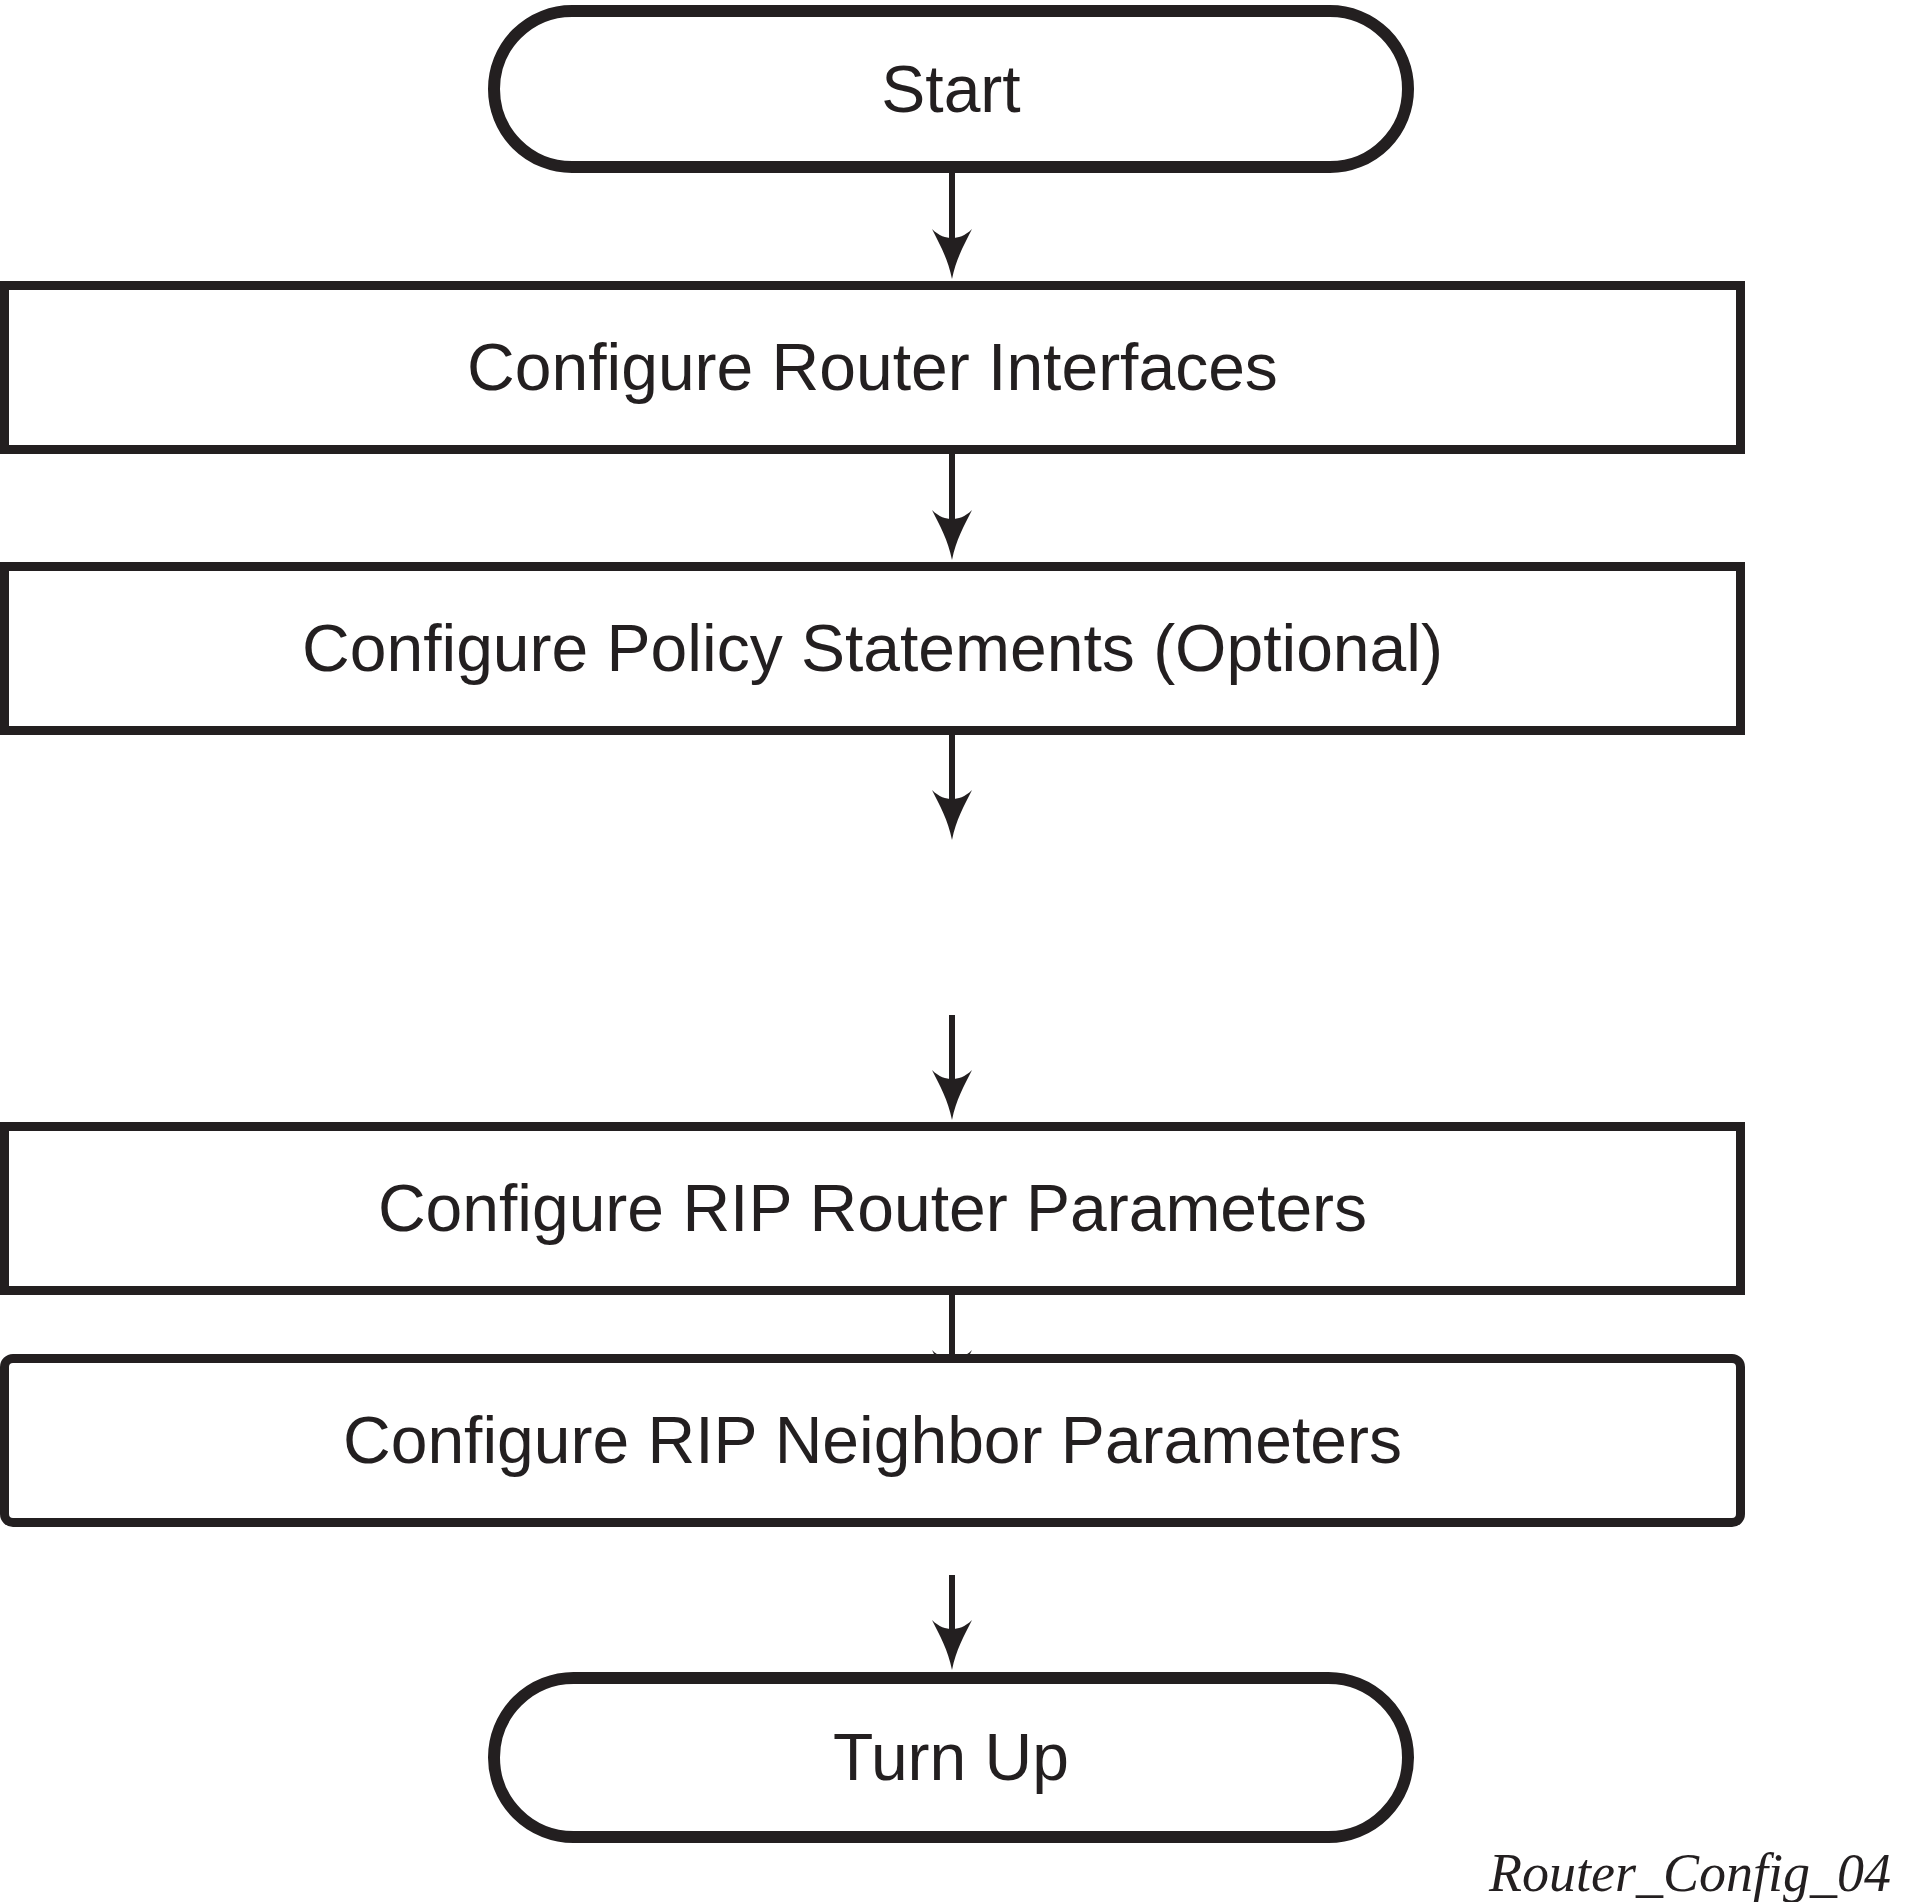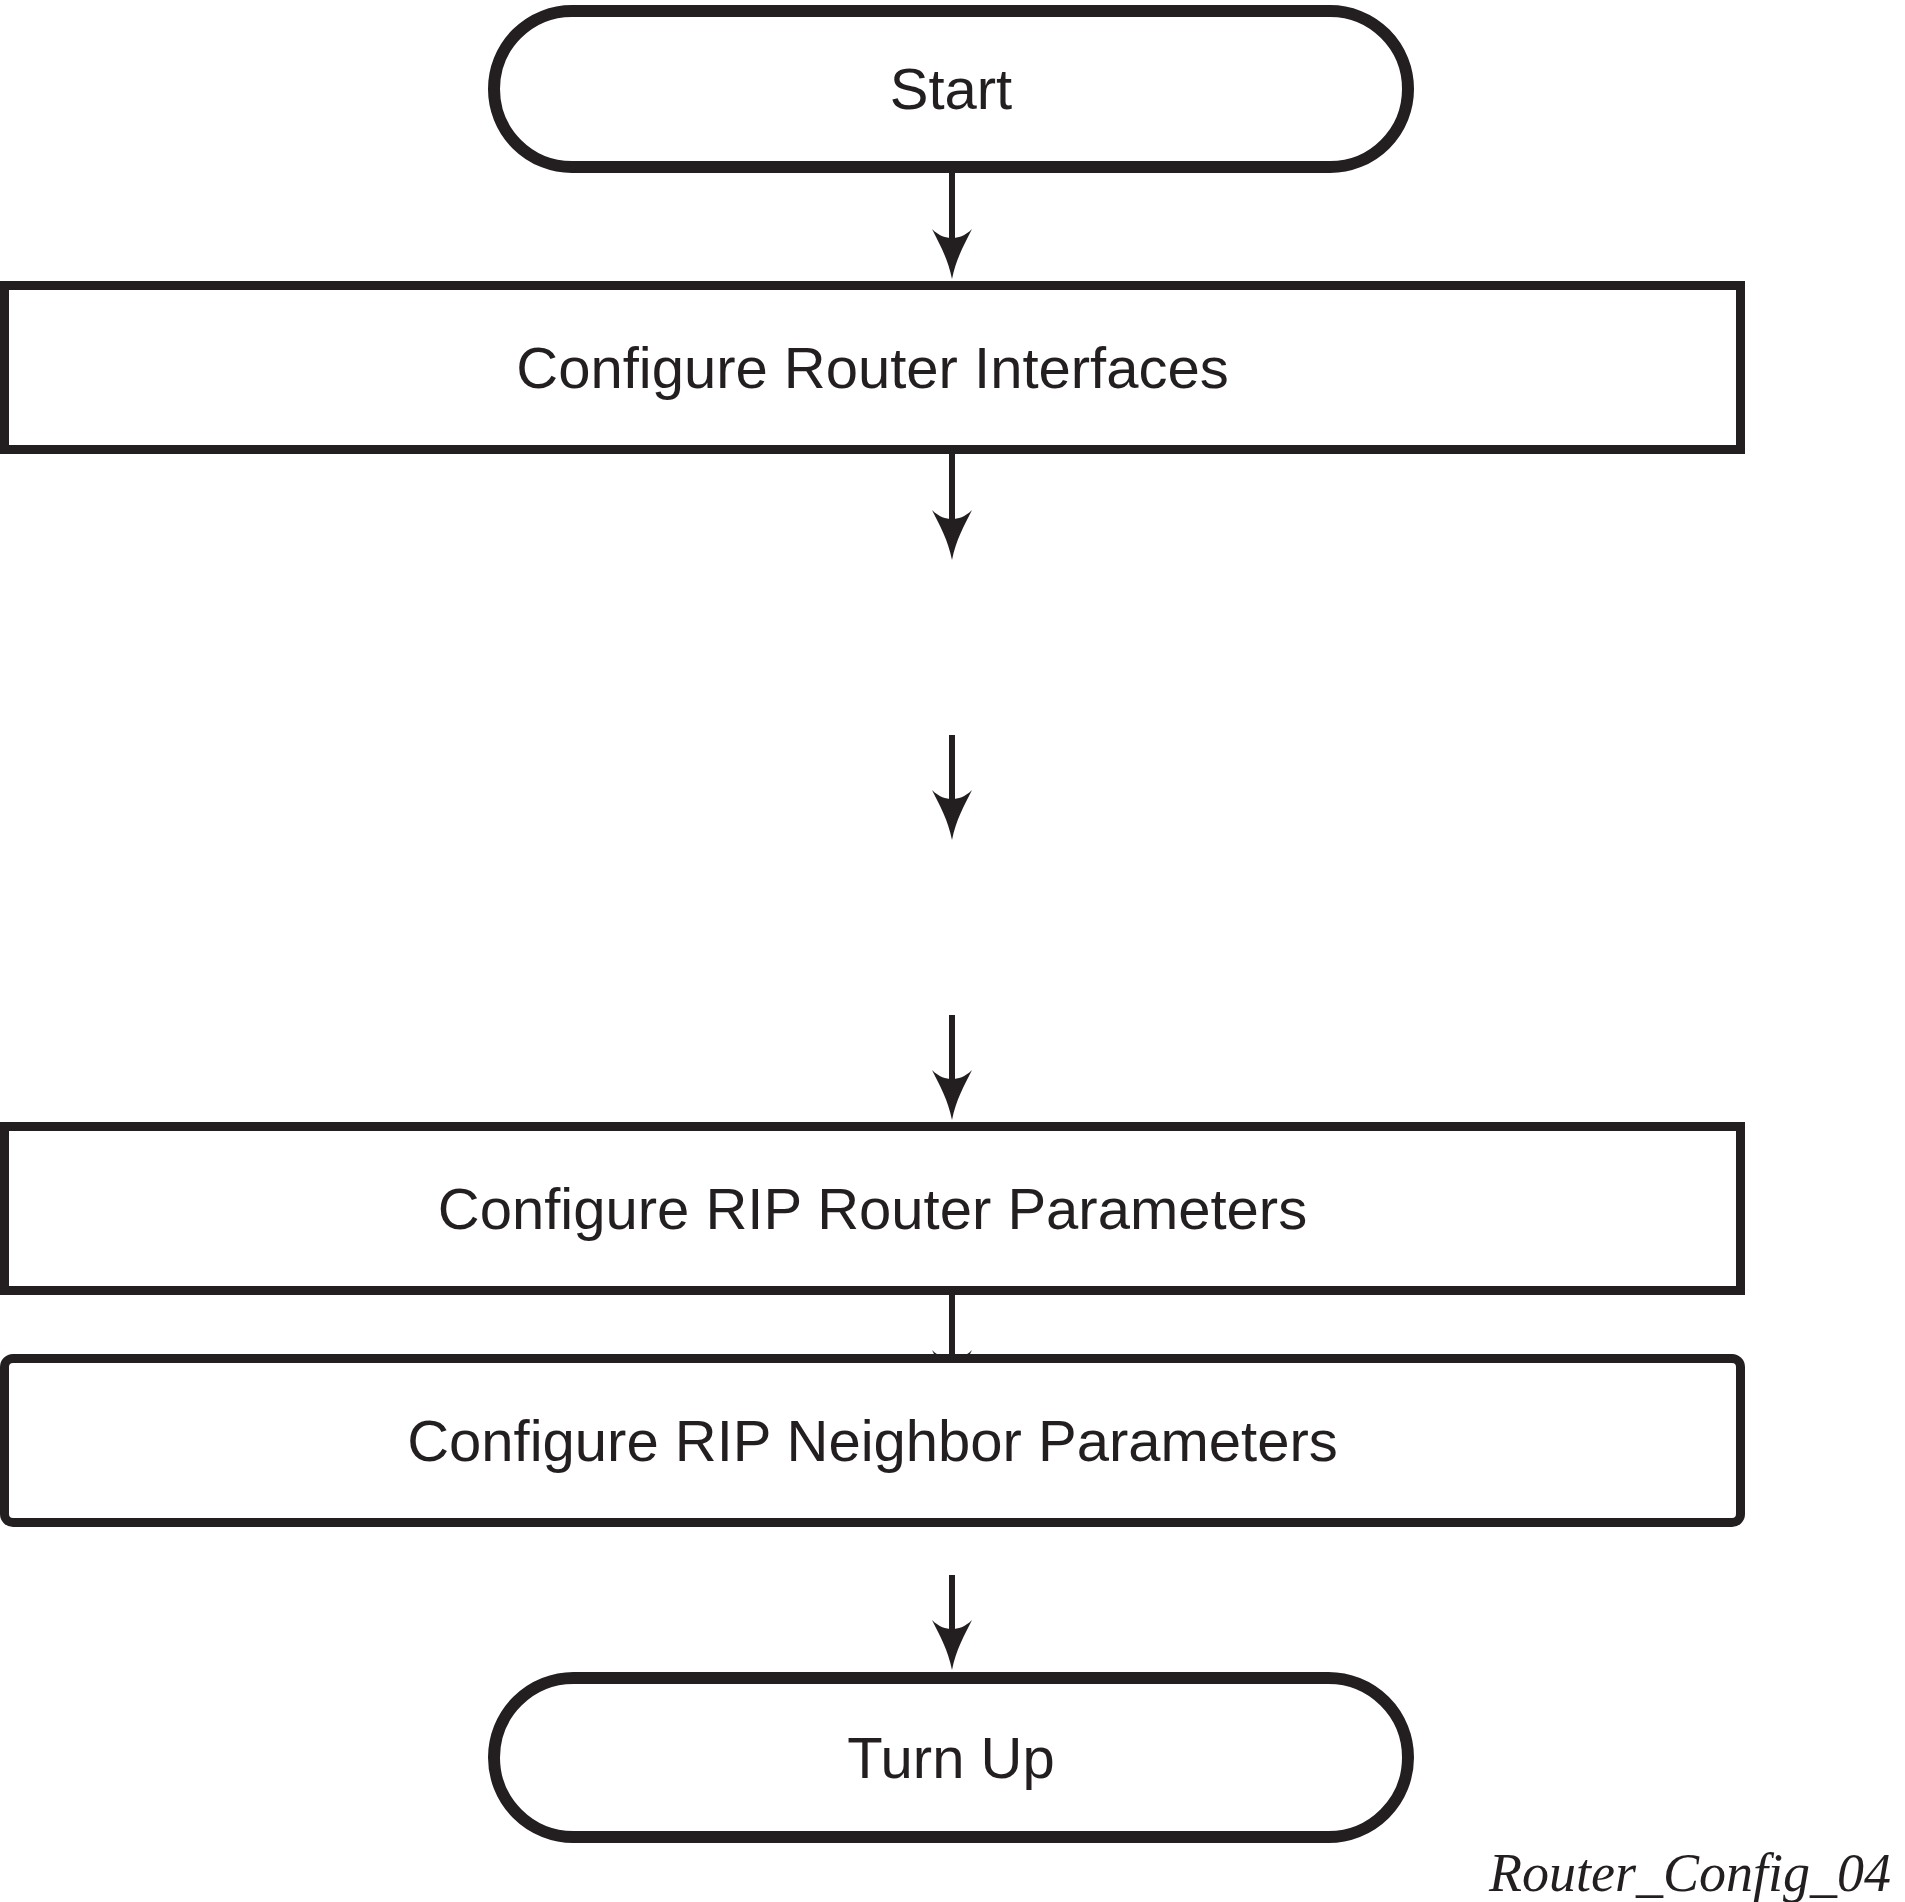--- a/index.html
+++ b/index.html
@@ -19,21 +19,21 @@
   .node {
     position: absolute;
     box-sizing: border-box;
     display: flex;
     align-items: center;
     justify-content: center;
     background: #ffffff;
     text-align: center;
   }
   .node .label {
-    font-size: 58px;
+    font-size: 66px;
     line-height: 1.1;
     color: #231f20;
     white-space: nowrap;
   }
   .terminator {
     left: 488px;
     width: 926px;
     height: 168px;
     border: 12px solid #231f20;
     border-radius: 88px;
@@ -83,20 +83,23 @@
     <span class="label">Configure Router Interfaces</span>
   </div>
 
   <span class="arrow" style="top:454px; height:108px;">
     <svg viewBox="0 0 44 108" preserveAspectRatio="none">
       <rect class="ink" x="19" y="0" width="6" height="66"></rect>
       <path class="ink" d="M2,56 C10,72 18,86 22,106 C26,86 34,72 42,56 C35,63 28,65 22,65 C16,65 9,63 2,56 Z"></path>
     </svg>
   </span>
 
+  <div class="node process" style="top:562px;">
+    <span class="label">Configure Policy Statements (Optional)</span>
+  </div>
 
   <span class="arrow" style="top:735px; height:107px;">
     <svg viewBox="0 0 44 107" preserveAspectRatio="none">
       <rect class="ink" x="19" y="0" width="6" height="65"></rect>
       <path class="ink" d="M2,55 C10,71 18,85 22,105 C26,85 34,71 42,55 C35,62 28,64 22,64 C16,64 9,62 2,55 Z"></path>
     </svg>
   </span>
 
 
   <span class="arrow" style="top:1015px; height:107px;">

